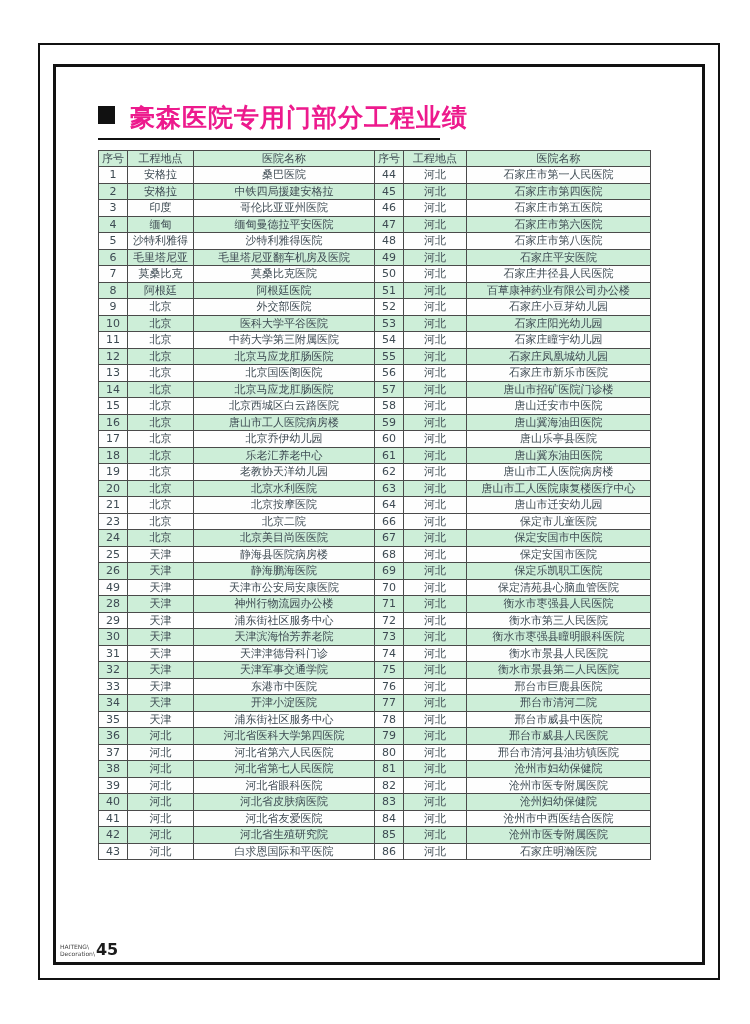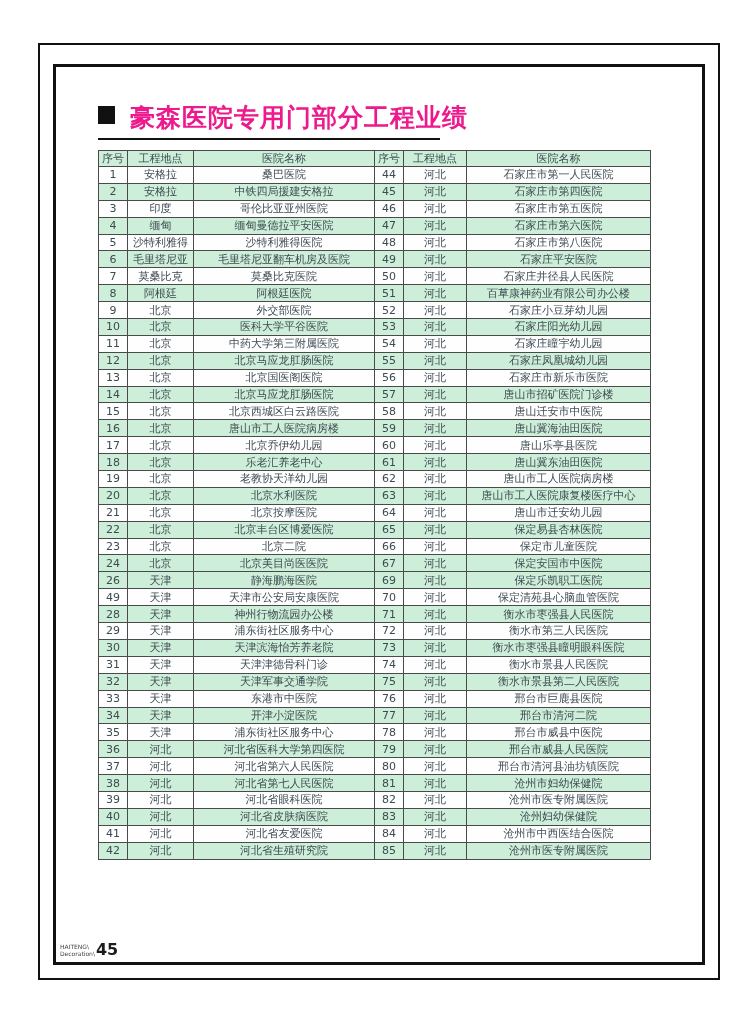--- a/index.html
+++ b/index.html
@@ -252,44 +252,44 @@
           <td>唐山市工人医院康复楼医疗中心</td>
         </tr>
         <tr>
           <td>21</td>
           <td>北京</td>
           <td>北京按摩医院</td>
           <td>64</td>
           <td>河北</td>
           <td>唐山市迁安幼儿园</td>
         </tr>
-        <tr class="green">
-          <td>22</td>
-          <td>北京</td>
-          <td>北京丰台区博爱医院</td>
-          <td>65</td>
-          <td>河北</td>
-          <td>保定易县杏林医院</td>
-        </tr>
         <tr>
           <td>23</td>
           <td>北京</td>
           <td>北京二院</td>
           <td>66</td>
           <td>河北</td>
           <td>保定市儿童医院</td>
         </tr>
         <tr class="green">
           <td>24</td>
           <td>北京</td>
           <td>北京美目尚医医院</td>
           <td>67</td>
           <td>河北</td>
           <td>保定安国市中医院</td>
         </tr>
+        <tr>
+          <td>25</td>
+          <td>天津</td>
+          <td>静海县医院病房楼</td>
+          <td>68</td>
+          <td>河北</td>
+          <td>保定安国市医院</td>
+        </tr>
         <tr class="green">
           <td>26</td>
           <td>天津</td>
           <td>静海鹏海医院</td>
           <td>69</td>
           <td>河北</td>
           <td>保定乐凯职工医院</td>
         </tr>
         <tr>
           <td>49</td>
@@ -411,20 +411,28 @@
           <td>河北</td>
           <td>沧州市中西医结合医院</td>
         </tr>
         <tr class="green">
           <td>42</td>
           <td>河北</td>
           <td>河北省生殖研究院</td>
           <td>85</td>
           <td>河北</td>
           <td>沧州市医专附属医院</td>
+        </tr>
+        <tr>
+          <td>43</td>
+          <td>河北</td>
+          <td>白求恩国际和平医院</td>
+          <td>86</td>
+          <td>河北</td>
+          <td>石家庄明瀚医院</td>
         </tr>
       </tbody>
   </table>
 
   <div class="footer-logo">
     <div class="logo-lines">
       <div>HAITENG\</div>
       <div>Decoration\</div>
     </div>
     <div class="page-number">45</div>

